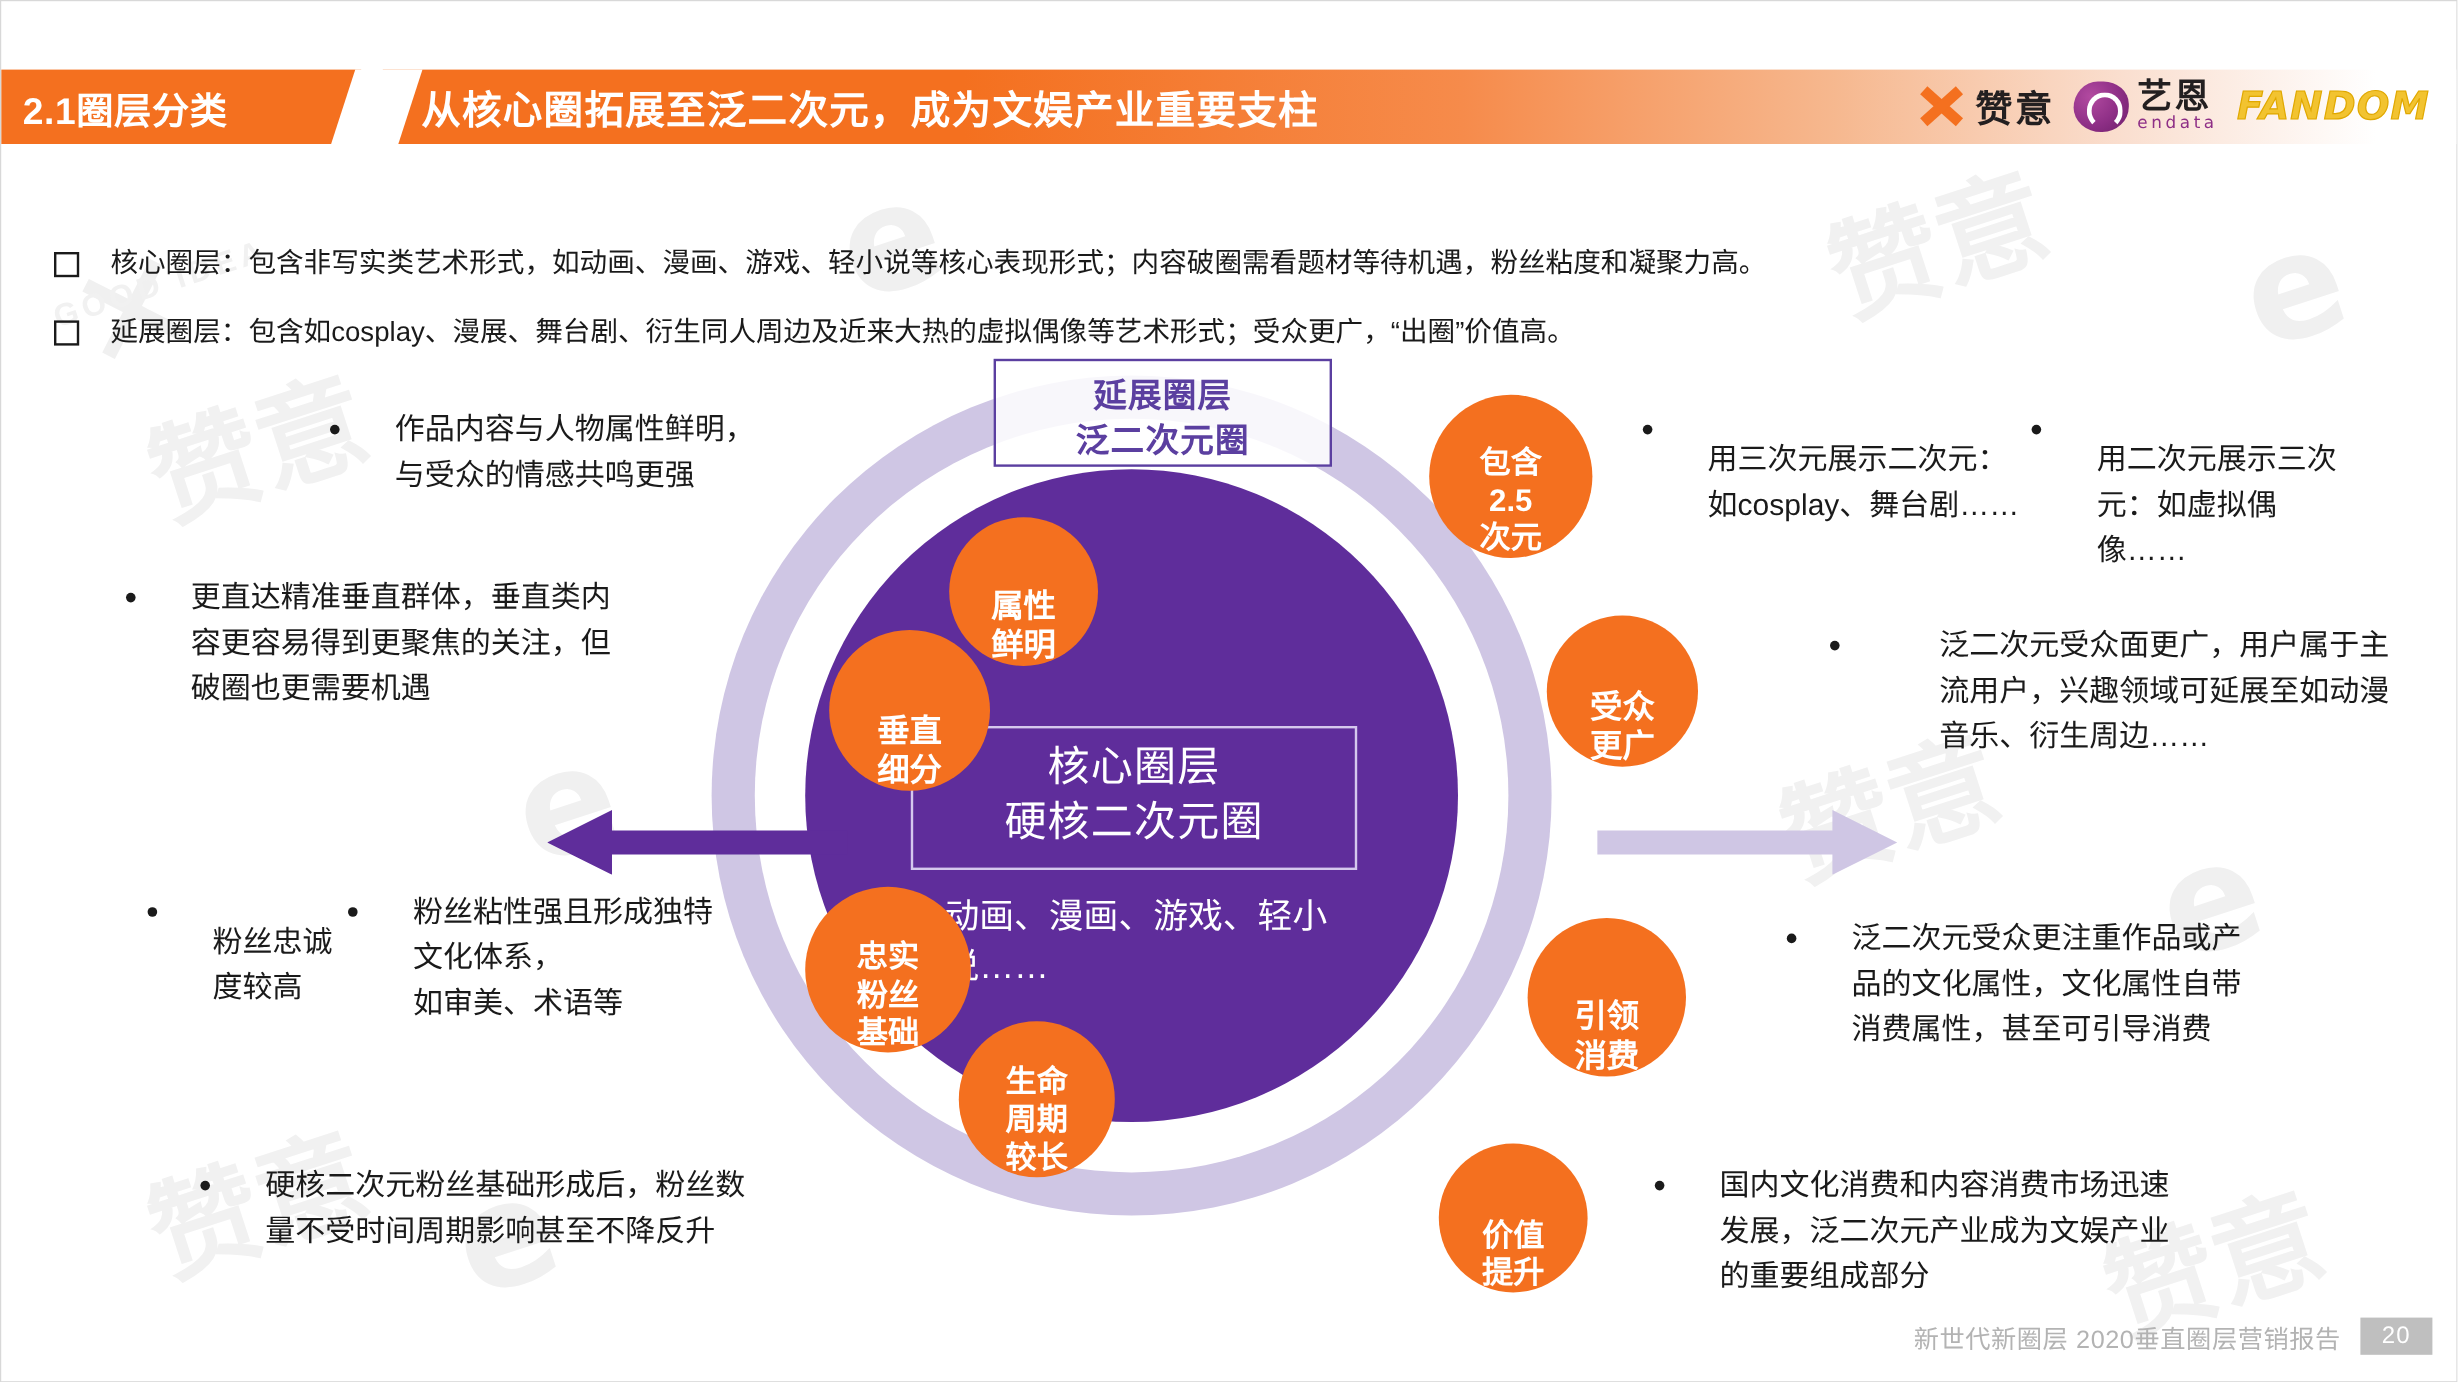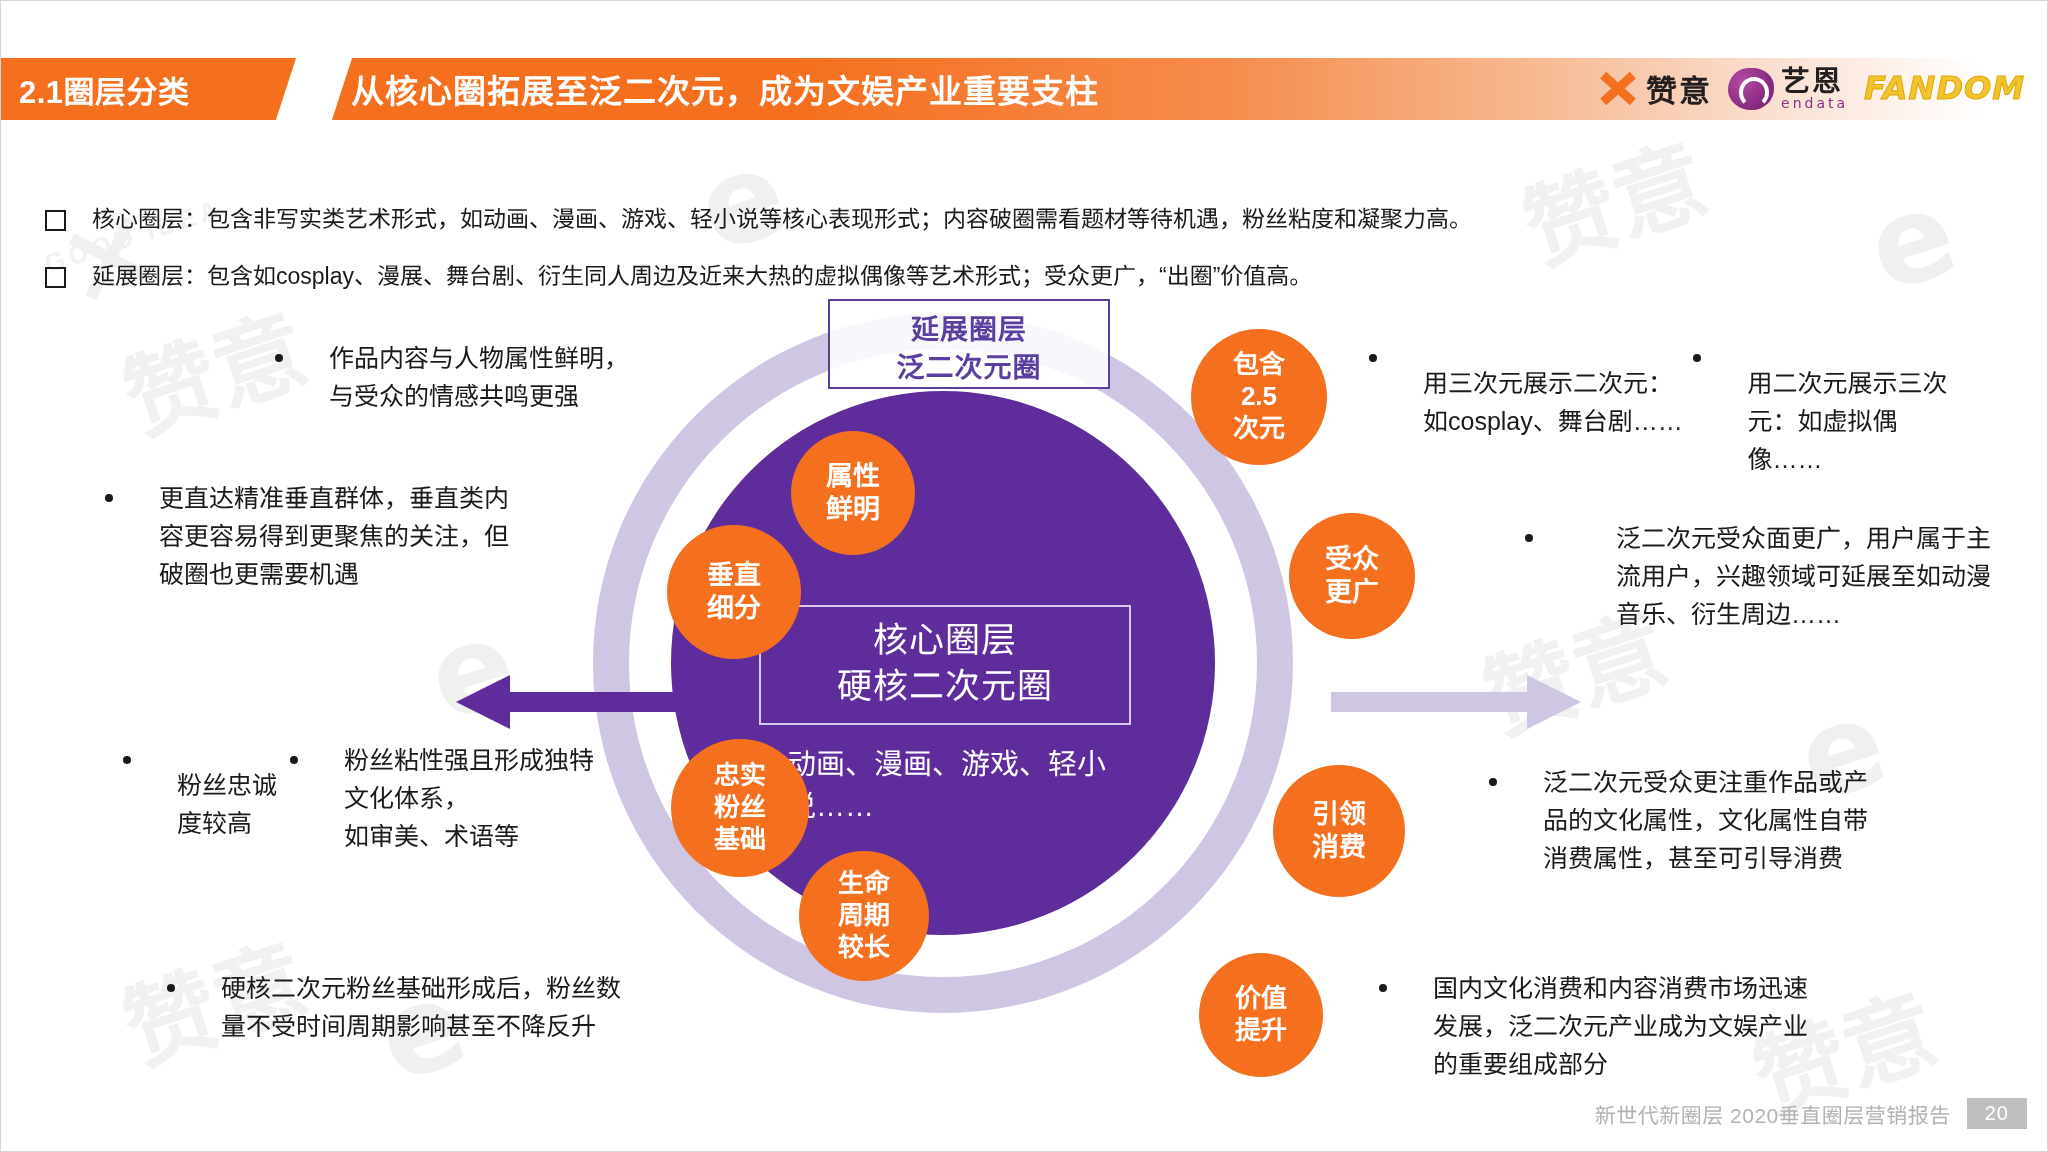--- a/index.html
+++ b/index.html
@@ -260,32 +260,32 @@
     letter-spacing: 1px;
   }
 
   
   .bubble {
     position: absolute;
     border-radius: 50%;
     background: #F4701F;
     color: #ffffff;
     display: flex;
-    align-items: center;
+    align-items: flex-end;
     justify-content: center;
     text-align: center;
     font-weight: bold;
     line-height: 1.22;
     z-index: 7;
     box-sizing: border-box;
   }
   .bubble span { display: block; }
 
   #bub-shuxing   { left: 790px;  top: 430px; width: 124px; height: 124px; font-size: 27px; }
-  #bub-chuizhi   { left: 666px;  top: 524px; width: 134px; height: 134px; font-size: 27px; }
+  #bub-chuizhi   { left: 690px;  top: 524px; width: 134px; height: 134px; font-size: 27px; }
   #bub-zhongshi  { left: 670px;  top: 738px; width: 138px; height: 138px; font-size: 26px; }
   #bub-shengming { left: 798px;  top: 850px; width: 130px; height: 130px; font-size: 26px; }
   #bub-baohan    { left: 1190px; top: 328px; width: 136px; height: 136px; font-size: 26px; }
   #bub-shouzhong { left: 1288px; top: 512px; width: 126px; height: 126px; font-size: 27px; }
   #bub-yinling   { left: 1272px; top: 764px; width: 132px; height: 132px; font-size: 27px; }
   #bub-jiazhi    { left: 1198px; top: 952px; width: 124px; height: 124px; font-size: 26px; }
 
   
   .note {
     position: absolute;

